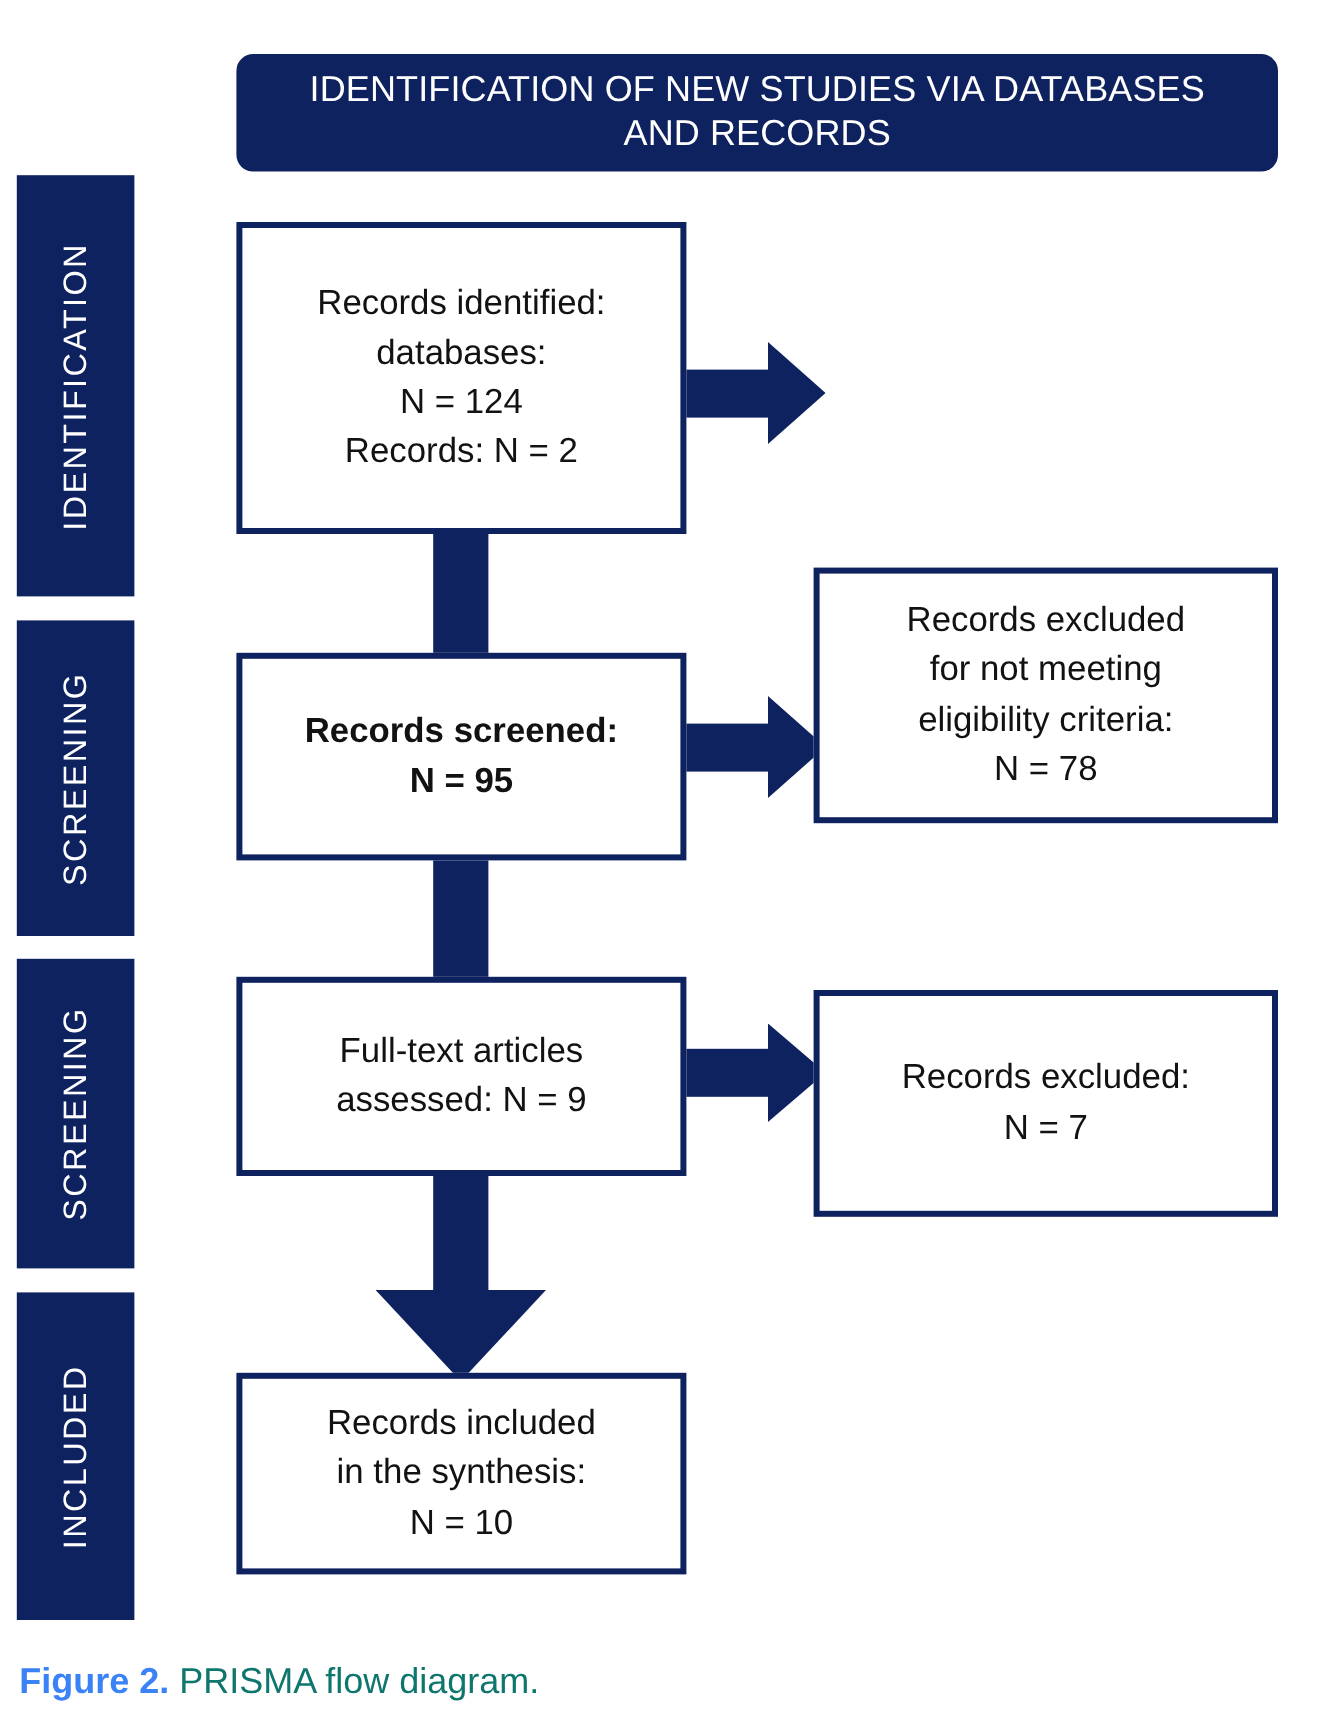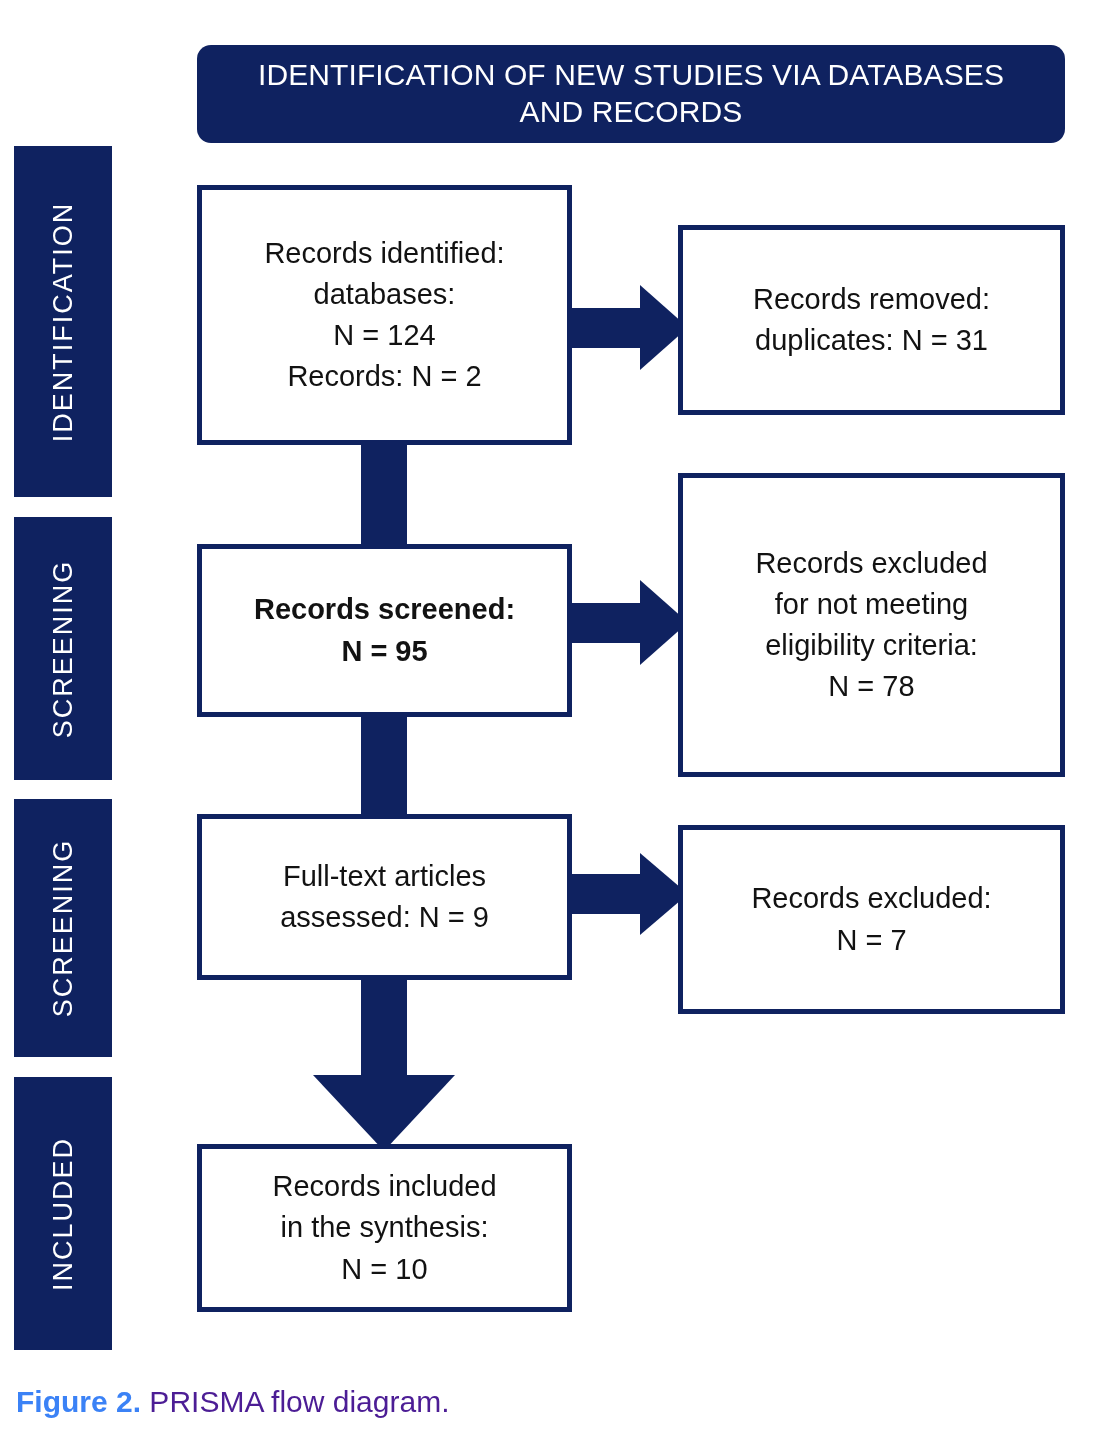--- a/index.html
+++ b/index.html
@@ -88,21 +88,21 @@
   }
 
   
   #box-identified { left: 197px;  top: 185px;  width: 375px; height: 260px; }
   #box-screened   { left: 197px;  top: 544px;  width: 375px; height: 173px; font-weight: bold; }
   #box-fulltext   { left: 197px;  top: 814px;  width: 375px; height: 166px; }
   #box-included   { left: 197px;  top: 1144px; width: 375px; height: 168px; }
 
   
   #box-removed    { left: 678px;  top: 225px;  width: 387px; height: 190px; }
-  #box-excluded-e { left: 678px;  top: 473px;  width: 387px; height: 304px; }
+  #box-excluded-e { left: 678px;  top: 473px;  width: 387px; height: 213px; }
   #box-excluded-7 { left: 678px;  top: 809px;  width: 387px; height: 189px; margin-top: 16px; }
 
   
   .vline {
     position: absolute;
     background: #0F2260;
     z-index: 1;
   }
   #vline-1-2 { left: 361px; top: 440px; width: 46px; height: 108px; }
   #vline-2-3 { left: 361px; top: 706px; width: 46px; height: 117px; }
@@ -155,21 +155,21 @@
     width: 1000px;
     font-size: 30px;
     line-height: 1.3;
     color: #121212;
     white-space: nowrap;
   }
   .caption .caption-label {
     color: #3b82f6;
     font-weight: bold;
   }
-  .caption .caption-text { color: #4c1d95; }
+  .caption .caption-text { color: #0f766e; }
 </style>
 </head>
 <body>
 
 <div id="figure-root">
 
   <div class="header-banner">
     <span>IDENTIFICATION OF NEW STUDIES VIA DATABASES AND RECORDS</span>
   </div>
 
@@ -220,24 +220,20 @@
   <div class="node-box" id="box-fulltext">
     <span class="node-text">Full-text articles
 assessed: N = 9</span>
   </div>
   <div class="node-box" id="box-included">
     <span class="node-text">Records included
 in the synthesis:
 N = 10</span>
   </div>
 
-  <div class="node-box" id="box-removed">
-    <span class="node-text">Records removed:
-duplicates: N = 31</span>
-  </div>
   <div class="node-box" id="box-excluded-e">
     <span class="node-text">Records excluded
 for not meeting
 eligibility criteria:
 N = 78</span>
   </div>
   <div class="node-box" id="box-excluded-7">
     <span class="node-text">Records excluded:
 N = 7</span>
   </div>

